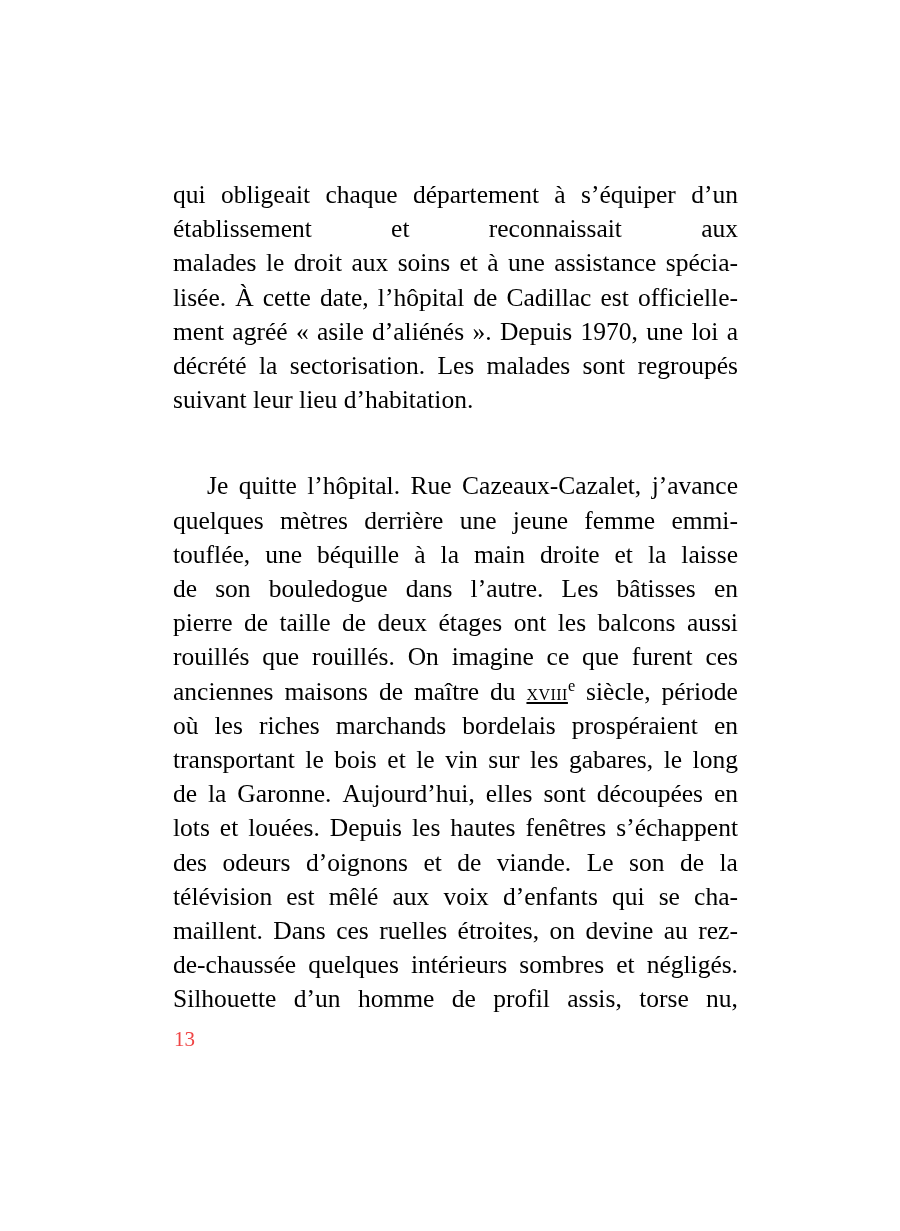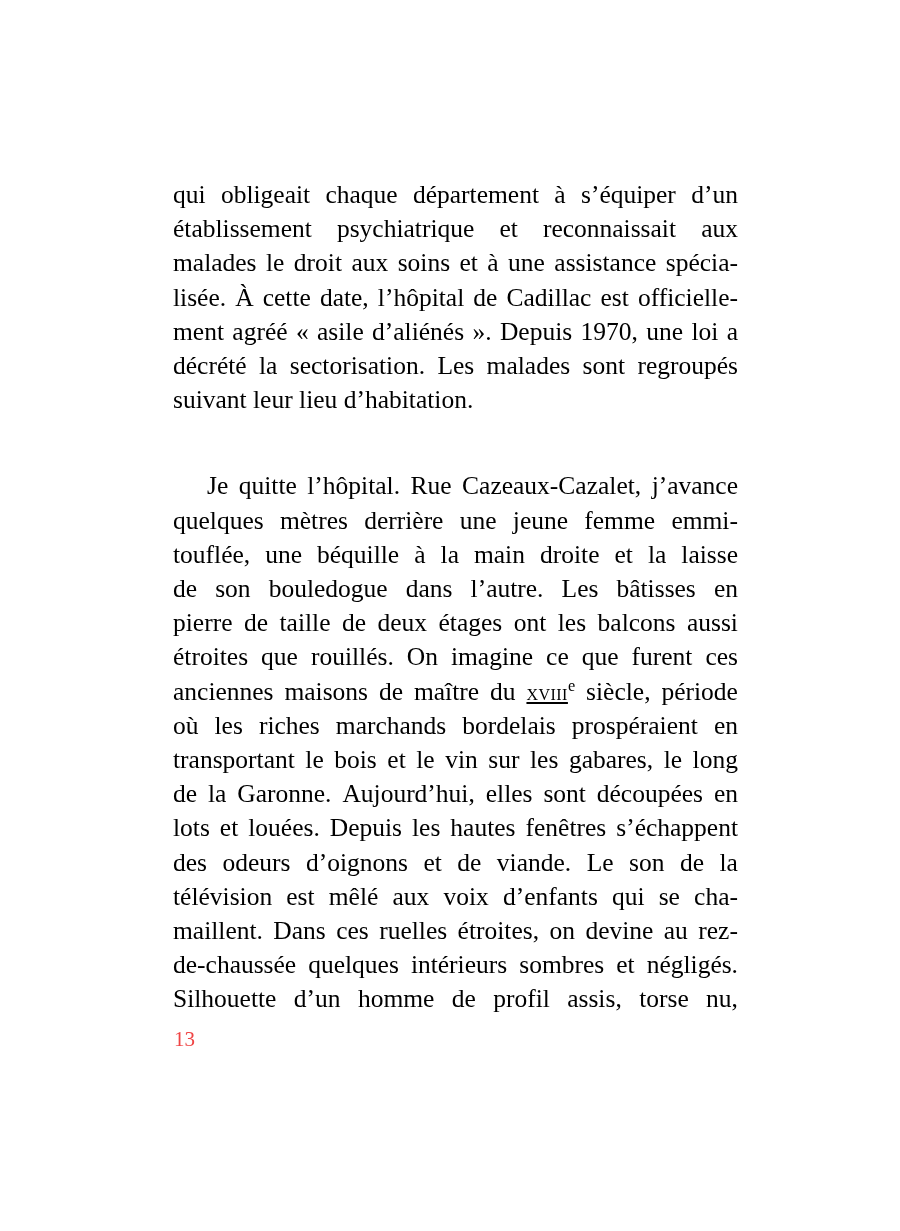--- a/index.html
+++ b/index.html
@@ -81,21 +81,20 @@
           <span class="w">qui</span>
           <span class="w">obligeait</span>
           <span class="w">chaque</span>
           <span class="w">département</span>
           <span class="w">à</span>
           <span class="w">s’équiper</span>
           <span class="w">d’un</span>
         </span>
       <span class="ln just">
           <span class="w">établissement</span>
-          <span class="w">psychiatrique</span>
           <span class="w">et</span>
           <span class="w">reconnaissait</span>
           <span class="w">aux</span>
         </span>
       <span class="ln just">
           <span class="w">malades</span>
           <span class="w">le</span>
           <span class="w">droit</span>
           <span class="w">aux</span>
           <span class="w">soins</span>
@@ -187,21 +186,21 @@
           <span class="w">taille</span>
           <span class="w">de</span>
           <span class="w">deux</span>
           <span class="w">étages</span>
           <span class="w">ont</span>
           <span class="w">les</span>
           <span class="w">balcons</span>
           <span class="w">aussi</span>
         </span>
       <span class="ln just">
-          <span class="w">étroites</span>
+          <span class="w">rouillés</span>
           <span class="w">que</span>
           <span class="w">rouillés.</span>
           <span class="w">On</span>
           <span class="w">imagine</span>
           <span class="w">ce</span>
           <span class="w">que</span>
           <span class="w">furent</span>
           <span class="w">ces</span>
         </span>
       <span class="ln just">

